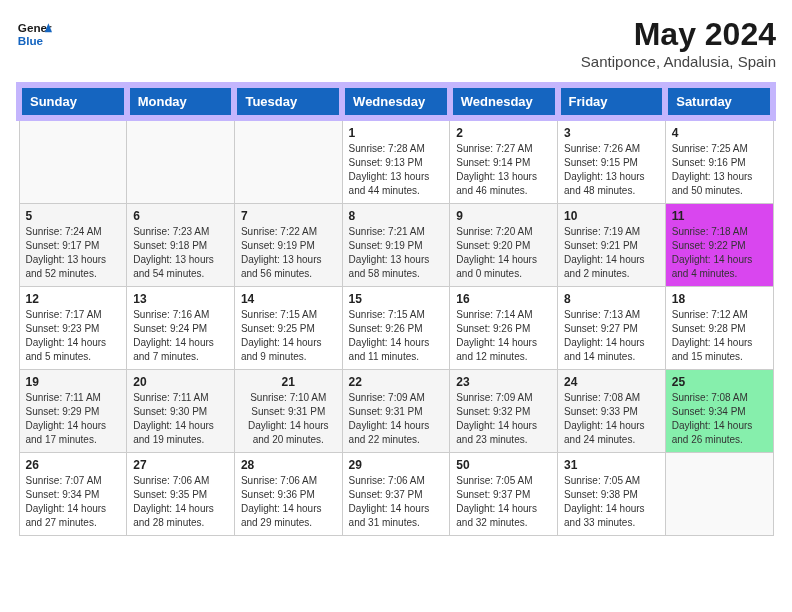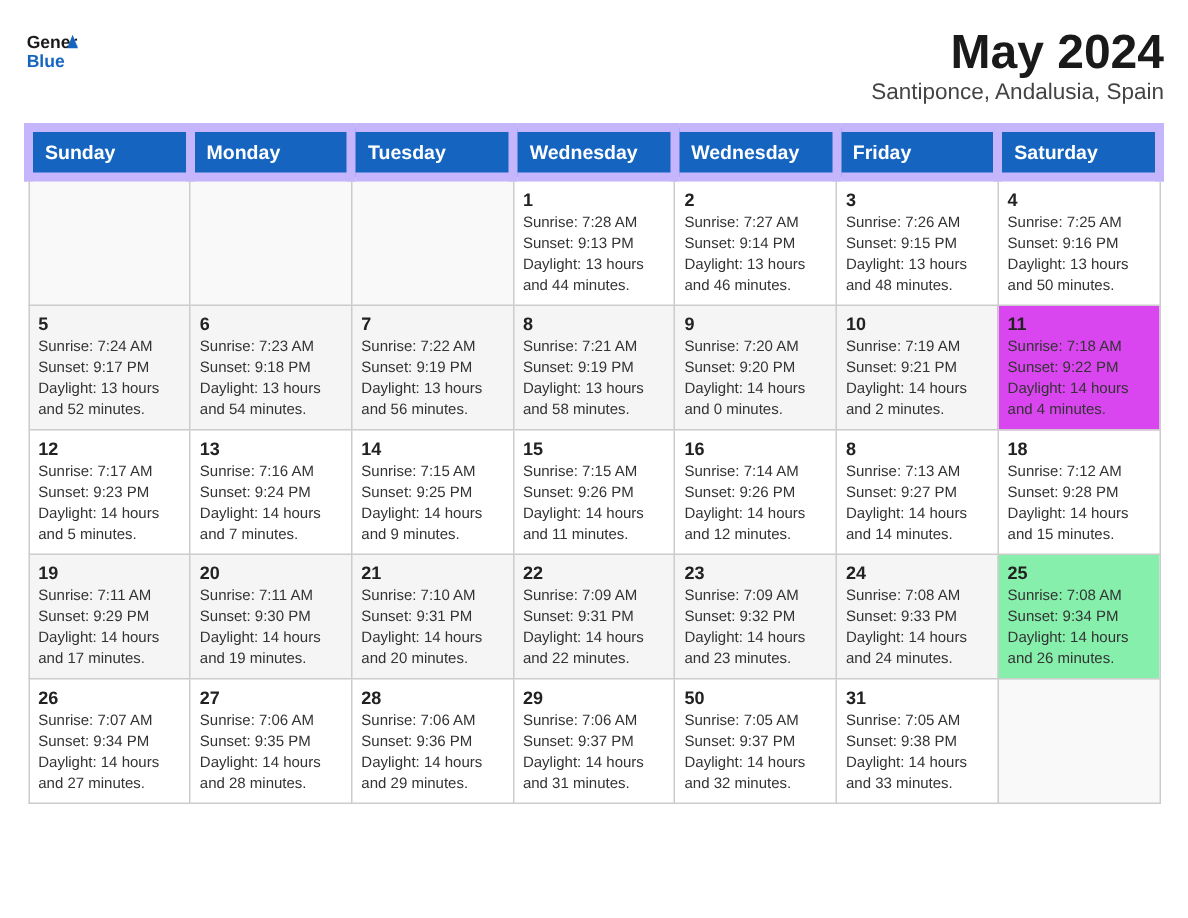--- a/index.html
+++ b/index.html
@@ -168,21 +168,21 @@
 Sunset: 9:28 PM
 Daylight: 14 hours and 15 minutes.</span></td>
       </tr>
       <tr>
         <td class="" style="background: rgb(245, 245, 245);"><span class="day-num">19</span><span class="cell-info">Sunrise: 7:11 AM
 Sunset: 9:29 PM
 Daylight: 14 hours and 17 minutes.</span></td>
         <td class="" style="background: rgb(245, 245, 245);"><span class="day-num">20</span><span class="cell-info">Sunrise: 7:11 AM
 Sunset: 9:30 PM
 Daylight: 14 hours and 19 minutes.</span></td>
-        <td class="" style="background: rgb(245, 245, 245);"><span class="day-num">21</span><span class="cell-info">Sunrise: 7:10 AM
+        <td class="" style="background: rgb(245, 245, 245); text-align: center;"><span class="day-num">21</span><span class="cell-info">Sunrise: 7:10 AM
 Sunset: 9:31 PM
 Daylight: 14 hours and 20 minutes.</span></td>
         <td class="" style="background: rgb(245, 245, 245);"><span class="day-num">22</span><span class="cell-info">Sunrise: 7:09 AM
 Sunset: 9:31 PM
 Daylight: 14 hours and 22 minutes.</span></td>
         <td class="" style="background: rgb(245, 245, 245); margin-top: 40px;"><span class="day-num">23</span><span class="cell-info">Sunrise: 7:09 AM
 Sunset: 9:32 PM
 Daylight: 14 hours and 23 minutes.</span></td>
         <td class="" style="background: rgb(245, 245, 245);"><span class="day-num">24</span><span class="cell-info">Sunrise: 7:08 AM
 Sunset: 9:33 PM

